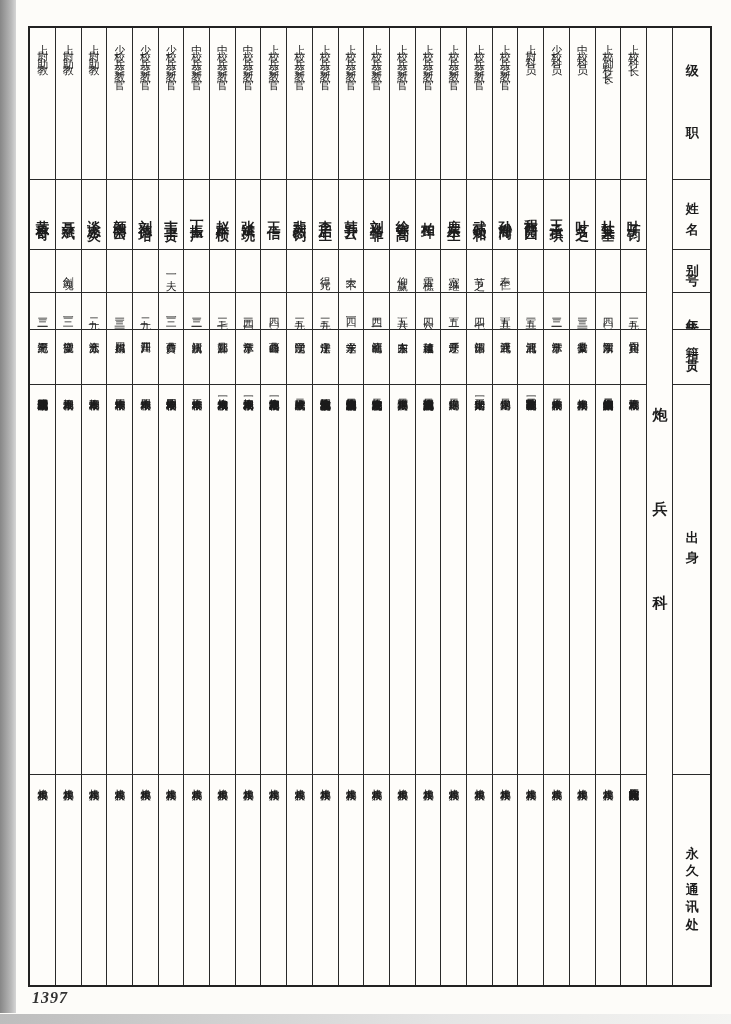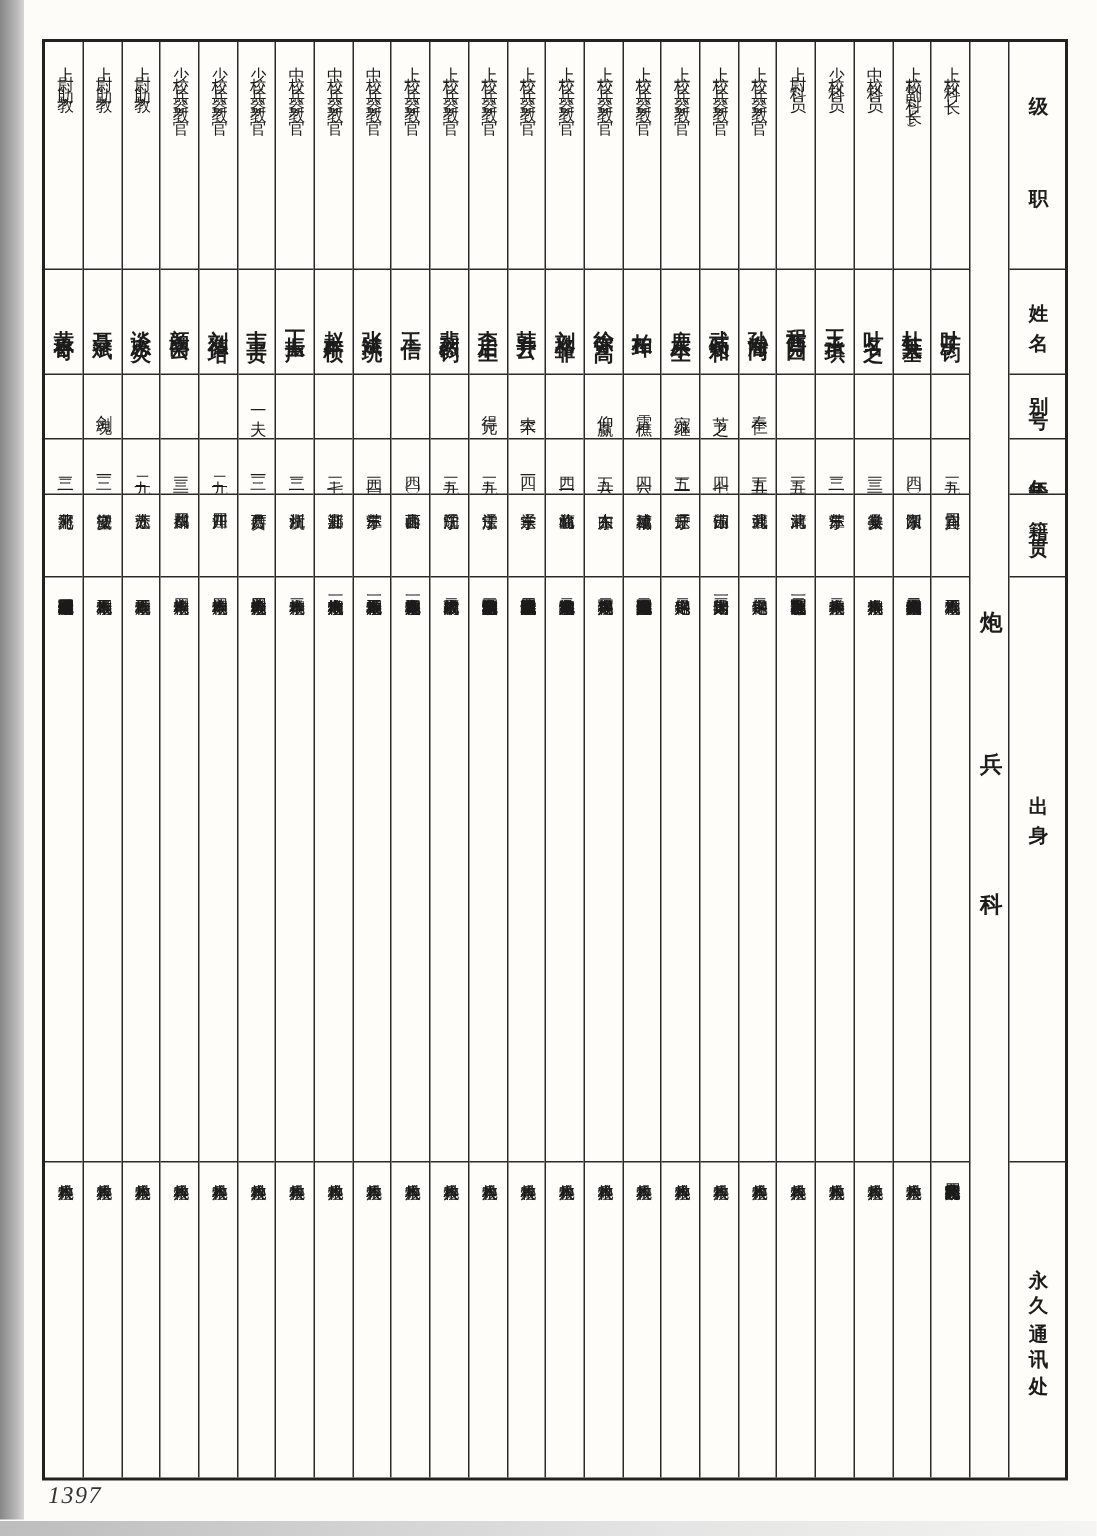--- a/index.html
+++ b/index.html
@@ -77,21 +77,21 @@
   .lc-origin { align-items:flex-start; padding-top:135px; }
   .lc-origin .lbl { letter-spacing:20px; }
   .lc-addr   { align-items:flex-start; padding-top:60px; }
   .lc-addr   .lbl { letter-spacing:18px; }
 
   .section-title {
     font-size:15px; font-weight:bold; letter-spacing:94px; padding-top:367px;
   }
   .page-number {
     position:absolute; left:32px; top:989px;
-    font-size:16px; font-style:italic; letter-spacing:1px; color:#333;
+    font-size:16px; font-style:italic; letter-spacing:1px; color:#333;font-weight:bold;
   }
 </style>
 </head>
 <body>
 
 <div class="page">
   <div class="scan-edge-left"></div>
   <div class="scan-edge-bottom"></div>
 
   <div class="table-grid" id="grid">

